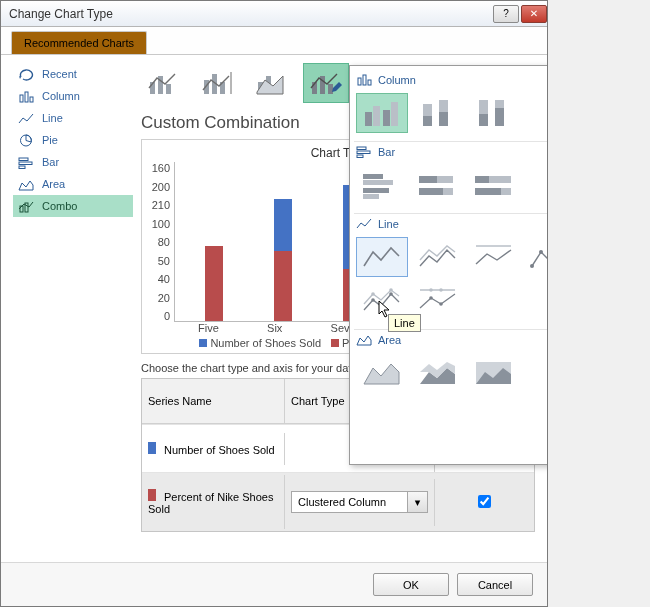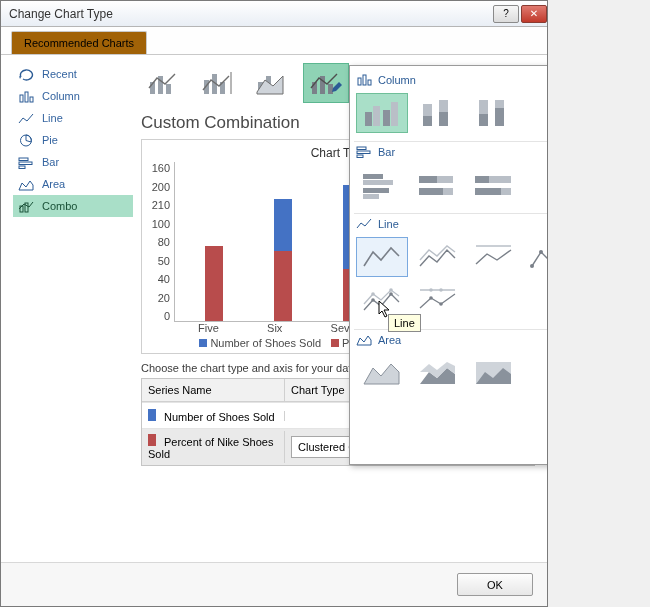--- a/index.html
+++ b/index.html
@@ -30,21 +30,21 @@
 .plot { flex: 1; position: relative; border-left: 1px solid #bbb; border-bottom: 1px solid #bbb; display: flex; align-items: flex-end; justify-content: space-around; padding: 0 4px; }
 .barset { display: flex; flex-direction: column; align-items: center; width: 18px; }
 .bar-blue { width: 18px; background: #4472c4; }
 .bar-red { width: 18px; background: #b84c4c; }
 .xlabels { display: flex; justify-content: space-around; padding-left: 28px; font-size: 9px; color: #4a4a4a; }
 .legend { display: flex; justify-content: center; gap: 10px; font-size: 9px; color: #4a4a4a; margin-top: 3px; }
 .legend .sw { width: 8px; height: 8px; display: inline-block; margin-right: 3px; }
 .choose-label { margin-top: 8px; font-size: 11px; color: #3a3a3a; }
 .series-table { border: 1px solid #c5c5c5; margin-top: 4px; }
 .series-hdr { display: flex; background: #f1f1f1; border-bottom: 1px solid #d0d0d0; }
-.series-hdr > div, .series-row > div { padding: 5px 6px; }
+.series-hdr > div, .series-row > div { padding: 16px 6px; }
 .c-name { flex: 1; }
 .c-type { width: 150px; border-left: 1px solid #d0d0d0; }
 .c-axis { width: 60px; border-left: 1px solid #d0d0d0; text-align: center; }
 .series-row { display: flex; border-top: 1px solid #e4e4e4; align-items: center; }
 .series-row.sel { background: #eaeaea; }
 .swatch { width: 8px; height: 12px; display: inline-block; margin-right: 8px; }
 .combo { display: flex; align-items: center; border: 1px solid #a7a7a7; height: 22px; flex: 1; background: #fff; }
 .combo-text { flex: 1; padding: 0 6px; }
 .combo-btn { width: 20px; height: 100%; border-left: 1px solid #a7a7a7; display: flex; align-items: center; justify-content: center; background: linear-gradient(#f7f7f7,#dedede); }
 input[type=checkbox] { width: 13px; height: 13px; }
@@ -426,14 +426,15 @@
         <div class="tooltip" style="top:248px; left:38px">Line</div>
         <svg class="cursor" style="top:234px; left:28px" width="16" height="20" viewBox="0 0 16 20">
             <path d="M1 1 L1 14 L4 11 L7 17 L9 16 L6 10 L11 10 z" fill="#fff" stroke="#000"></path>
           </svg>
       </div>
     </div>
   </div>
 
   <div class="footer">
     <button class="btn">OK</button>
+    <button class="btn">Cancel</button>
   </div>
 </div>
 
 </body></html>

